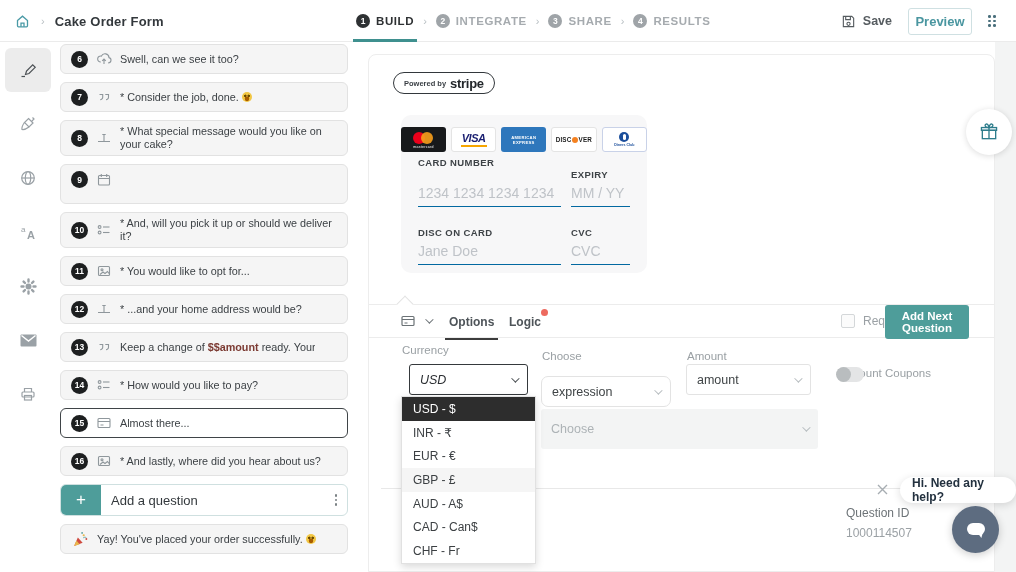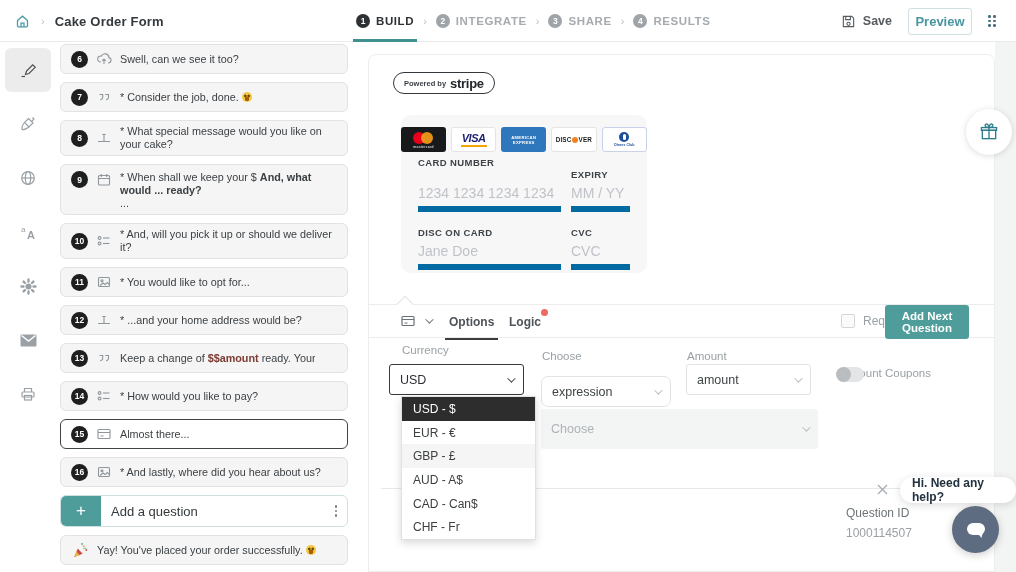--- a/index.html
+++ b/index.html
@@ -74,21 +74,21 @@
   .amex-word { color:#fff; font-size:4.2px; font-weight:bold; text-align:center; line-height:5px; letter-spacing:.3px; }
   .logo-disc { background:#fff; border:1px solid #e4e4e4; }
   .disc-word { color:#1c1c1c; font-size:6.3px; font-weight:800; letter-spacing:.2px; display:flex; align-items:center; }
   .disc-o { width:6px; height:6px; border-radius:50%; background:#f48120; margin:0 .5px; }
   .logo-diners { background:#fff; border:1px solid #c9d2e8; flex-direction:column; }
   .diners-circle { width:10px; height:10px; border-radius:50%; background:#1b4e9b; position:relative; }
   .diners-circle::after { content:""; position:absolute; left:3.5px; top:2px; width:3px; height:6px; background:#fff; border-radius:2px; }
   .diners-word { color:#1b4e9b; font-size:3.6px; font-weight:bold; margin-top:1px; }
 
   .cp-label { position:absolute; font-size:9.5px; font-weight:bold; color:#3e4347; letter-spacing:.4px; }
-  .cp-field { position:absolute; font-size:14px; color:#bfc3c8; border-bottom:6px solid #0369a1; padding-bottom:5px; cursor:text; }
+  .cp-field { position:absolute; font-size:14px; color:#bfc3c8; border-bottom:1px solid #0369a1; padding-bottom:5px; cursor:text; }
 
   
   .tabbar { position:absolute; left:0; top:249px; width:625px; height:34px; border-top:1px solid #ececec; border-bottom:1px solid #ececec; background:#fff; }
   .notch { position:absolute; left:30px; top:-7px; width:12px; height:12px; background:#fff; border-left:1px solid #e3e3e3; border-top:1px solid #e3e3e3; transform:rotate(45deg); }
   .cardsel { position:absolute; left:30px; top:8px; display:flex; align-items:center; gap:8px; cursor:pointer; }
   .cardsel svg { stroke:#6b7control; stroke:#6b7276; fill:none; stroke-width:1.2; }
   .cv { display:inline-block; width:6px; height:6px; border-right:1.4px solid #6b7276; border-bottom:1.4px solid #6b7276; transform:rotate(45deg) translateY(-2px); }
   .tab { position:absolute; top:0; height:34px; display:flex; align-items:center; font-size:12px; font-weight:bold; color:#4e5459; cursor:pointer; }
   .tab.active::after { content:""; position:absolute; left:-4px; right:-4px; bottom:-1px; height:2.5px; background:#3c3c3c; }
   .reddot { position:absolute; width:7px; height:7px; border-radius:50%; background:#ed6a5f; }
@@ -264,21 +264,20 @@
     </div>
 
     <div class="qcard" style="min-height:40px;align-items:flex-start;padding-top:6px;">
       <span class="qnum">9</span>
       <span class="qicon" style="margin-top:1px;">
           <svg width="16" height="16" viewBox="0 0 16 16">
             <rect x="2.5" y="3.5" width="11" height="9.5" rx="1"></rect>
             <path d="M5.3 2v3M10.7 2v3M2.5 6.5h11"></path>
           </svg>
         </span>
-      <span class="qtext"><span>* When shall we keep your $ </span><b>And, what would ... ready?</b><div class="qsub">...</div></span>
     </div>
 
     <div class="qcard">
       <span class="qnum">10</span>
       <span class="qicon">
           <svg width="16" height="16" viewBox="0 0 16 16">
             <circle cx="3.6" cy="5" r="1.4"></circle>
             <path d="M7 5h6.5"></path>
             <circle cx="3.6" cy="10.5" r="1.4"></circle>
             <path d="M7 10.5h6.5"></path>
@@ -436,21 +435,21 @@
       <div class="tab" style="left:140px;">Logic</div>
       <div class="reddot" style="left:172px;top:4px;"></div>
       <div class="required">
         <div class="checkbox"></div>
         <span class="req-label">Required</span>
       </div>
       <button class="addnext">Add Next Question</button>
     </div>
 
     <div class="flabel" style="left:33px;top:289px;">Currency</div>
-    <div class="select focused" style="left:20px;top:309px;width:135px;">
+    <div class="select focused" style="left:40px;top:309px;width:119px;font-style:italic;">
       <span>USD</span>
         <span class="cv"></span>
     </div>
     <div class="flabel" style="left:173px;top:295px;">Choose</div>
     <div class="select" style="left:172px;top:321px;width:130px;border-radius:7px;">
       <span>expression</span>
         <span class="cv"></span>
     </div>
     <div class="flabel" style="left:318px;top:295px;">Amount</div>
     <div class="select" style="left:317px;top:309px;width:125px;">
@@ -466,20 +465,21 @@
       <span>Choose</span>
         <span class="cv"></span>
     </div>
 
     <div class="divider"></div>
     <div class="qid-label">Question ID</div>
     <div class="qid-value">1000114507</div>
 
     <div class="ddlist">
       <div class="ddrow sel">USD - $</div>
+      <div class="ddrow">INR - ₹</div>
       <div class="ddrow">EUR - €</div>
       <div class="ddrow hov">GBP - £</div>
       <div class="ddrow">AUD - A$</div>
       <div class="ddrow">CAD - Can$</div>
       <div class="ddrow">CHF - Fr</div>
     </div>
   </div>
 
   <div class="right-strip"></div>
 

